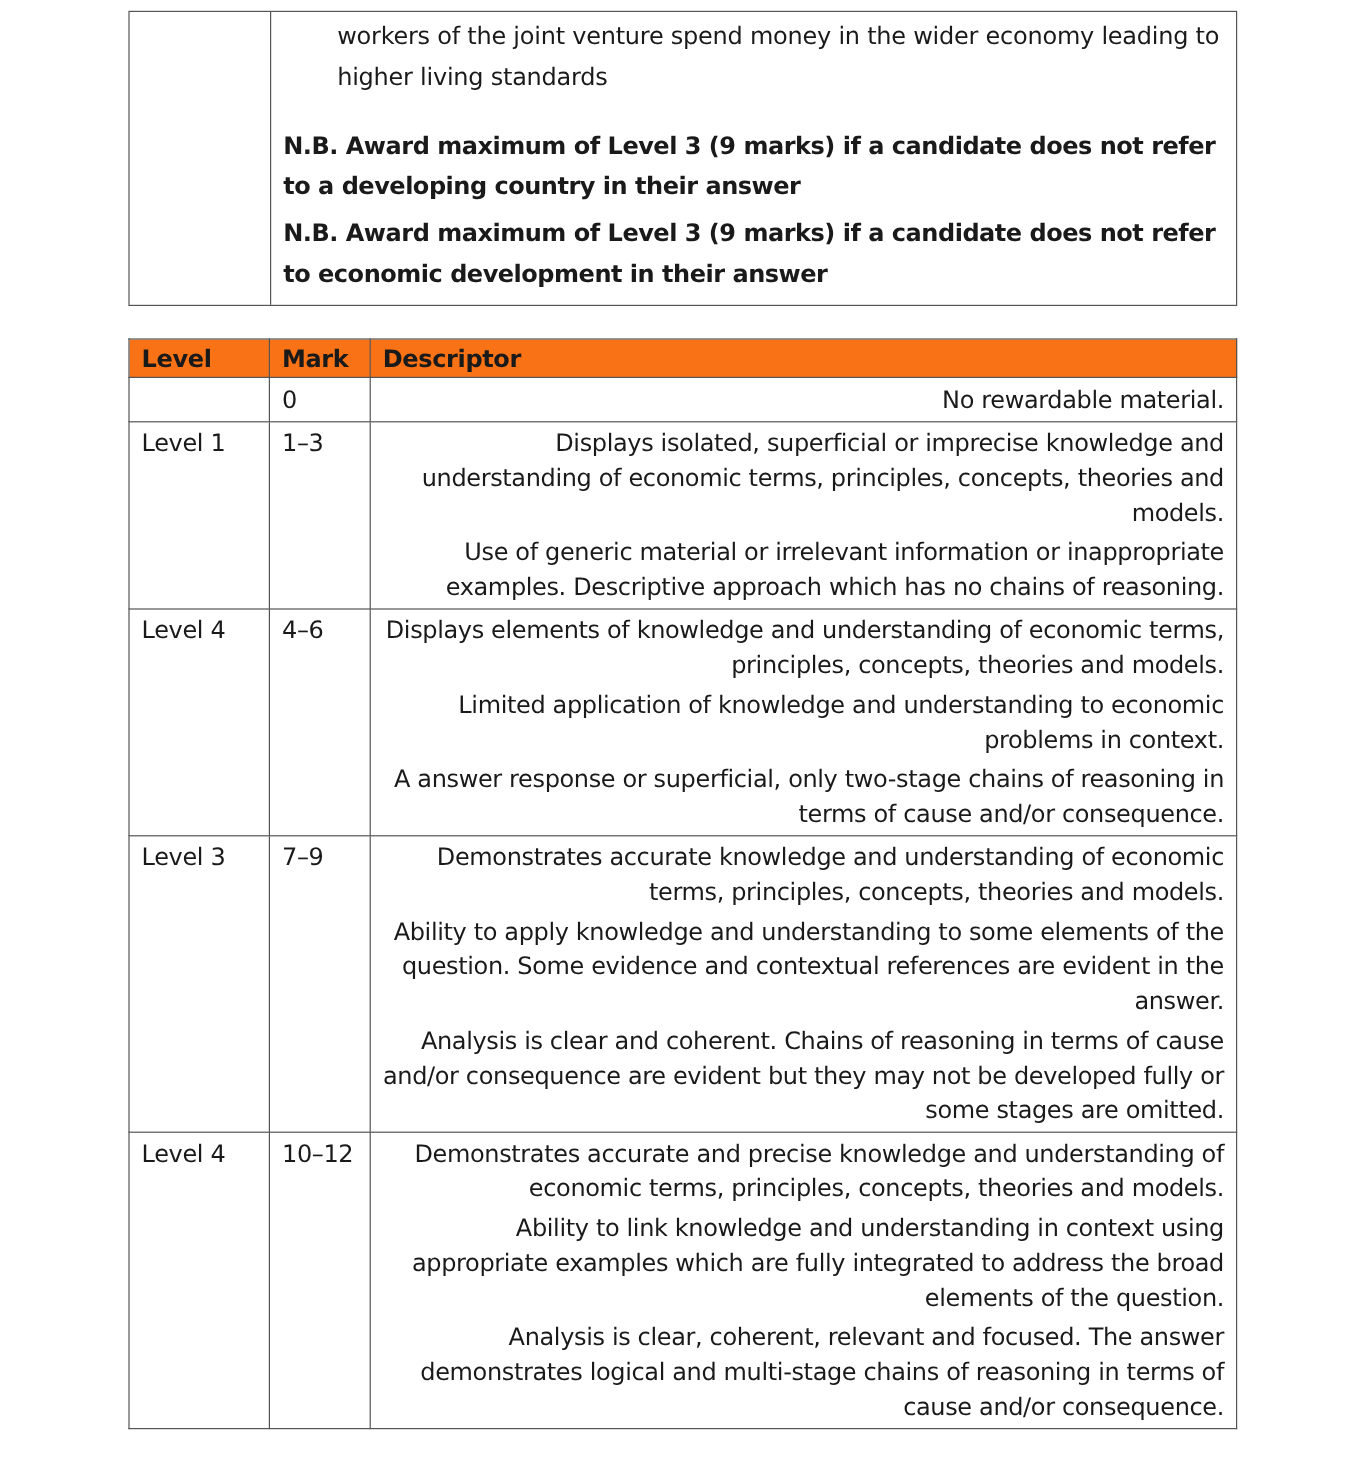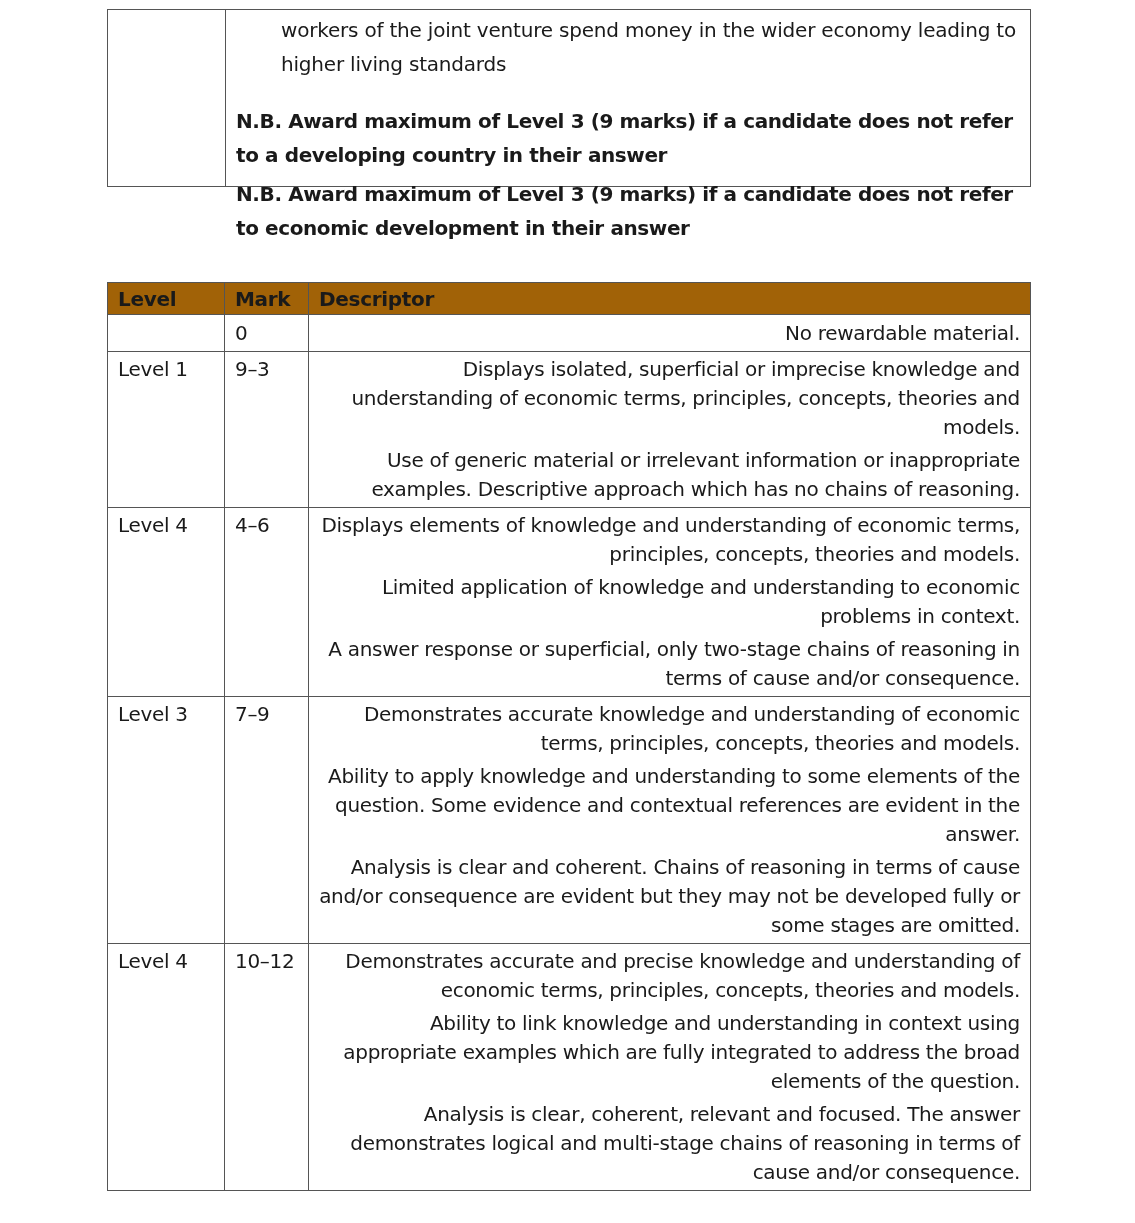--- a/index.html
+++ b/index.html
@@ -2,21 +2,21 @@
 <html><head>
 <meta charset="utf-8">
 <style>
   html, body { margin: 0; padding: 0; background: #ffffff; }
   body {
     width: 1135px; height: 1223px; position: relative; overflow: hidden;
     font-family: "DejaVu Sans", "Liberation Sans", sans-serif;
     color: #1a1a1a;
   }
   .box {
-    position: absolute; left: 107px; top: 9px; width: 924px; height: 178px;
+    position: absolute; left: 107px; top: 9px; width: 924px; height: 246px;
     border: 1px solid #555; box-sizing: border-box;
   }
   .box .leftcol {
     position: absolute; left: 0; top: 0; bottom: 0; width: 117px;
     border-right: 1px solid #555;
   }
   .box .content {
     position: absolute; left: 118px; top: 0; right: 0; bottom: 0;
     font-size: 20px; line-height: 34px;
   }
@@ -34,21 +34,21 @@
   table.levels {
     position: absolute; left: 107px; top: 282px; width: 924px;
     border-collapse: collapse; table-layout: fixed;
     font-size: 20px; line-height: 29px;
   }
   table.levels th, table.levels td {
     border: 1px solid #555; vertical-align: top; text-align: left;
     padding: 3px 10px 3px 10px;
     letter-spacing: -0.3px;
   }
-  table.levels th { background: #a16207; font-weight: bold; padding-top: 2px; padding-bottom: 0; }
+  table.levels th { background: #f97316; font-weight: bold; padding-top: 2px; padding-bottom: 0; }
   col.c1 { width: 117px; }
   col.c2 { width: 84px; }
   col.c3 { width: auto; }
   td.level { font-weight: normal; padding-top: 8px; }
   td.mark { padding-top: 8px; }
   td.desc { padding-top: 8px; padding-bottom: 0; }
   td.desc p { margin: 0 0 4px 0; text-align: right; }
   td.desc p:last-child { margin-bottom: 0; }
   tr.row0 td { padding-top: 4px; padding-bottom: 3px; }
 </style>
@@ -80,21 +80,21 @@
   <tbody>
     <tr class="row0">
       <td class="level"></td>
       <td class="mark">0</td>
       <td class="desc">
         <p>No rewardable material.</p>
       </td>
     </tr>
     <tr>
       <td class="level">Level 1</td>
-      <td class="mark">9–3</td>
+      <td class="mark">1–3</td>
       <td class="desc">
         <p>Displays isolated, superficial or imprecise knowledge and understanding of economic terms, principles, concepts, theories and models.</p>
         <p>Use of generic material or irrelevant information or inappropriate examples. Descriptive approach which has no chains of reasoning.</p>
       </td>
     </tr>
     <tr>
       <td class="level">Level 4</td>
       <td class="mark">4–6</td>
       <td class="desc">
         <p>Displays elements of knowledge and understanding of economic terms, principles, concepts, theories and models.</p>

